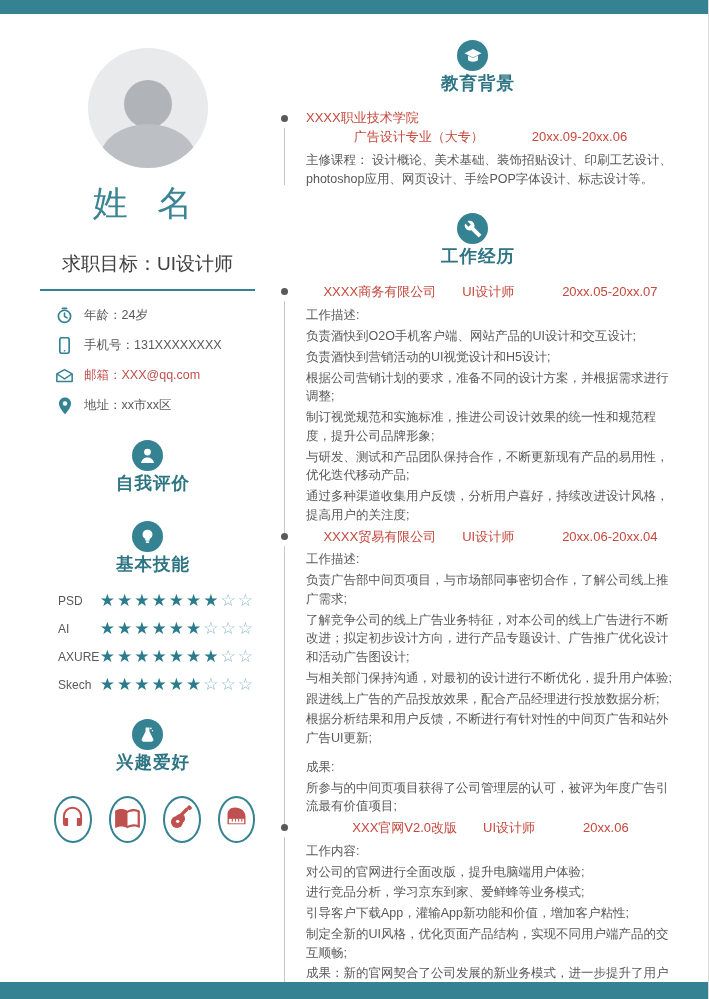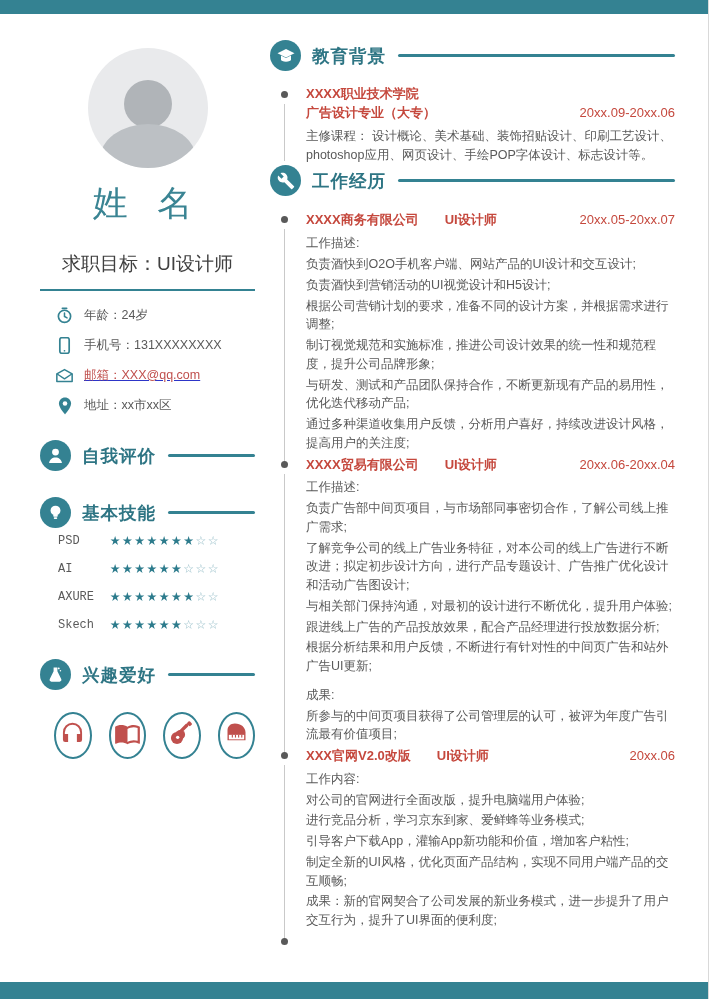--- a/index.html
+++ b/index.html
@@ -27,57 +27,57 @@
   .avatar .shoulders { position:absolute; left:50%; bottom:-26px; transform:translateX(-50%);
     width:96px; height:70px; border-radius:50%; background:#bcc0c4; }
   .name { margin-top:12px; text-align:center; color:#3a8493; font-size:35px; letter-spacing:10px; font-weight:400; }
   .objective { margin-top:24px; text-align:center; color:#404040; font-size:19px; }
   .left-divider { margin-top:12px; height:2px; background:#348292; }
 
   .contact { margin:16px 0 0 16px; }
   .contact-row { display:flex; align-items:center; margin-bottom:13px; }
   .contact-row .c-icon { width:17px; height:17px; margin-right:11px; flex:0 0 auto; display:flex; align-items:center; justify-content:center; }
   .contact-row .c-text { font-size:12.5px; color:#595959; }
-  .contact-row .c-link { color:#c0504d; text-decoration:underline; text-decoration-color:#2d35c8; cursor:pointer; }
-
-  .sec-head { display:flex; align-items:center; margin-top:26px; }
+  .contact-row .c-link { color:#c0504d; text-decoration-color:#2d35c8; cursor:pointer; }
+
+  .sec-head { display:flex; align-items:center; margin-top:26px;flex-direction:column; }
   .sec-icon { width:31px; height:31px; border-radius:50%; background:#348292;
     display:flex; align-items:center; justify-content:center; flex:0 0 auto; }
   .sec-title { margin-left:11px; color:#2e7584; font-size:17.5px; font-weight:bold; letter-spacing:1px; white-space:nowrap; }
   .sec-line { flex:1; height:3px; background:#348292; margin-left:12px; border-radius:2px; }
 
   .eval-body { margin-top:13px; }
   .eval-body p { font-size:12.5px; color:#595959; line-height:1.62; text-indent:2em; }
 
-  .skills { margin:4px 0 0 18px;font-family:Liberation Mono, monospace; }
+  .skills { margin:16px 0 0 18px; }
   .skill-row { display:flex; align-items:center; margin-bottom:11px; }
   .skill-name { width:52px; font-size:12px; color:#595959; }
   .stars { font-size:17px; letter-spacing:2px; line-height:1; }
   .st-f { color:#2c7b8c; }
   .st-e { color:#8fb9c4; }
 
   .hobbies { display:flex; margin:22px 0 0 14px; gap:17px; }
   .hobby-circle { width:47px; height:47px; border-radius:50%; border:2px solid #348292;
     display:flex; align-items:center; justify-content:center; background:#fff; }
 
   
   .right-col { flex:1; padding:26px 33px 0 15px; }
   .right-col .sec-head { margin-top:0; }
-  .right-col .sec-head.work { }
+  .right-col .sec-head.work { margin-top:24px; }
 
   .t-list { margin:14px 0 0 10px; }
   .t-entry { position:relative; padding-left:26px; }
   .t-entry + .t-entry { }
   .t-entry::before { content:''; position:absolute; left:1px; top:6px; width:7px; height:7px;
     border-radius:50%; background:#595959; }
   .t-entry::after { content:''; position:absolute; left:4px; top:19px; bottom:-12px; width:1px; background:#c9c9c9; }
   .t-entry.last::after { bottom:4px; }
 
-  .e-title { font-size:13px; font-weight:bold; color:#c5483d; line-height:1.45; }
-  .e-row { display:flex; justify-content:space-between; align-items:baseline;gap:48px; }
+  .e-title { font-size:13px; font-weight:normal; color:#c5483d; line-height:1.45; }
+  .e-row { display:flex; justify-content:center; align-items:baseline;gap:48px; }
   .e-pos { margin-left:26px; }
   .e-date { font-size:13px; font-weight:normal; color:#c5483d; white-space:nowrap; }
   .e-body { margin-top:4px; }
   .e-body p { font-size:12.5px; color:#595959; line-height:1.5; margin:2px 0; }
   .e-body p.gap-top { margin-top:10px; }
   .edu-desc { margin-top:4px; font-size:12.5px; color:#595959; line-height:1.55; }
 </style>
 </head>
 <body>
 

